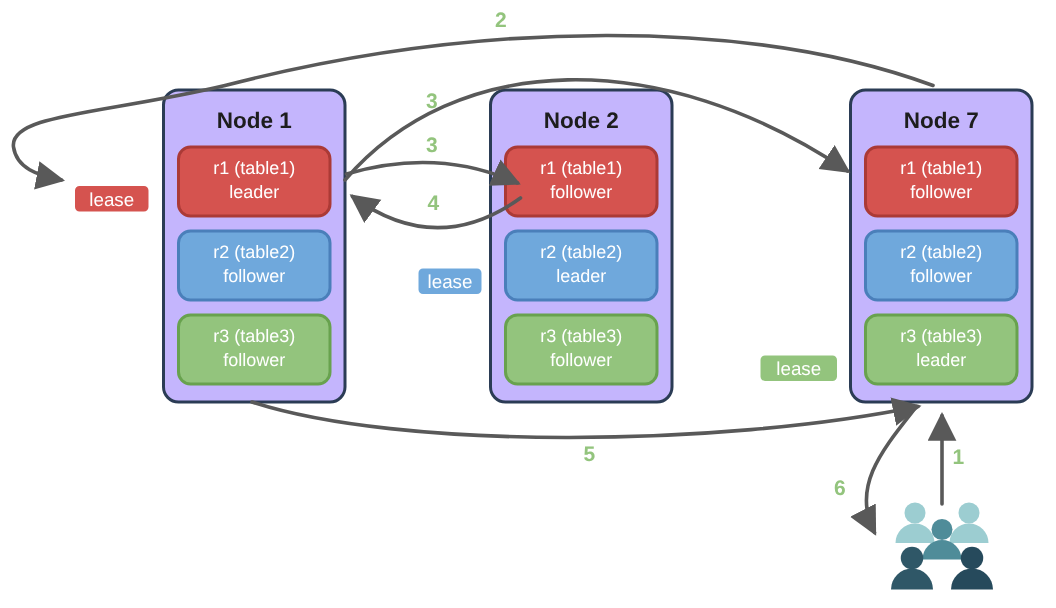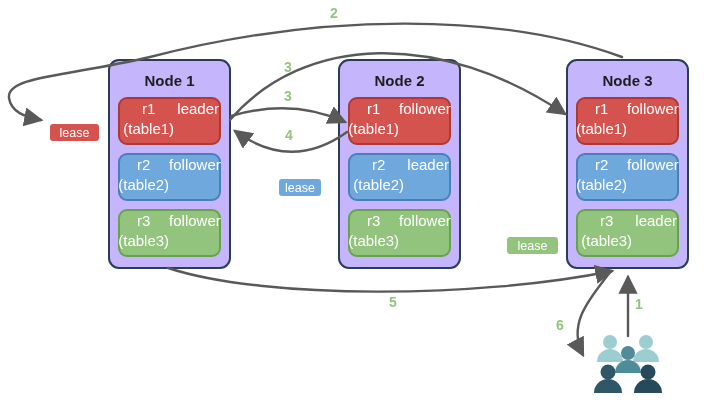--- a/index.html
+++ b/index.html
@@ -6,30 +6,30 @@
   body{
     width:704px;height:405px;position:relative;overflow:hidden;
     background:#ffffff;
     font-family:"Liberation Sans","DejaVu Sans",sans-serif;
   }
   .node{
     position:absolute;top:59px;width:123px;height:210px;
     background:#c4b5fd;border:2px solid #2b3c55;border-radius:11px;
     box-sizing:border-box;z-index:2;
   }
-  #node1{left:108px} #node2{left:338px} #node3{left:566px}
+  #node1{left:108px} #node2{left:326px} #node3{left:566px}
   .node-title{
     margin-top:11px;text-align:center;font-weight:bold;
     font-size:15px;color:#1d1d1d;
   }
   .replica{
     position:absolute;left:8px;width:103px;height:48px;
     border-radius:9px;border:2px solid;box-sizing:border-box;
-    color:#ffffff;font-size:15px;line-height:1.32;text-align:center;
-    display:flex;justify-content:center;
+    color:#ffffff;font-size:12px;line-height:1.32;text-align:center;
+    display:flex;flex-direction:column;justify-content:center;
   }
   .pos-r1{top:36px}.pos-r2{top:92px}.pos-r3{top:148px}
   .red{background:#d5534f;border-color:#ab3a36}
   .blue{background:#6fa8dc;border-color:#4a7fba}
   .green{background:#93c47d;border-color:#68a24e}
   .lease{
     position:absolute;border-radius:5px;border:2px solid;color:#ffffff;
     font-size:12.5px;text-align:center;box-sizing:border-box;
     display:flex;align-items:center;justify-content:center;z-index:2;margin-top:11px;
   }
@@ -80,21 +80,21 @@
     <span>r2 (table2)</span>
     <span>leader</span>
   </div>
   <div class="replica green pos-r3">
     <span>r3 (table3)</span>
     <span>follower</span>
   </div>
 </div>
 
 <div class="node" id="node3">
-  <div class="node-title">Node 3</div>
+  <div class="node-title">Node 7</div>
   <div class="replica red pos-r1">
     <span>r1 (table1)</span>
     <span>follower</span>
   </div>
   <div class="replica blue pos-r2">
     <span>r2 (table2)</span>
     <span>follower</span>
   </div>
   <div class="replica green pos-r3">
     <span>r3 (table3)</span>

